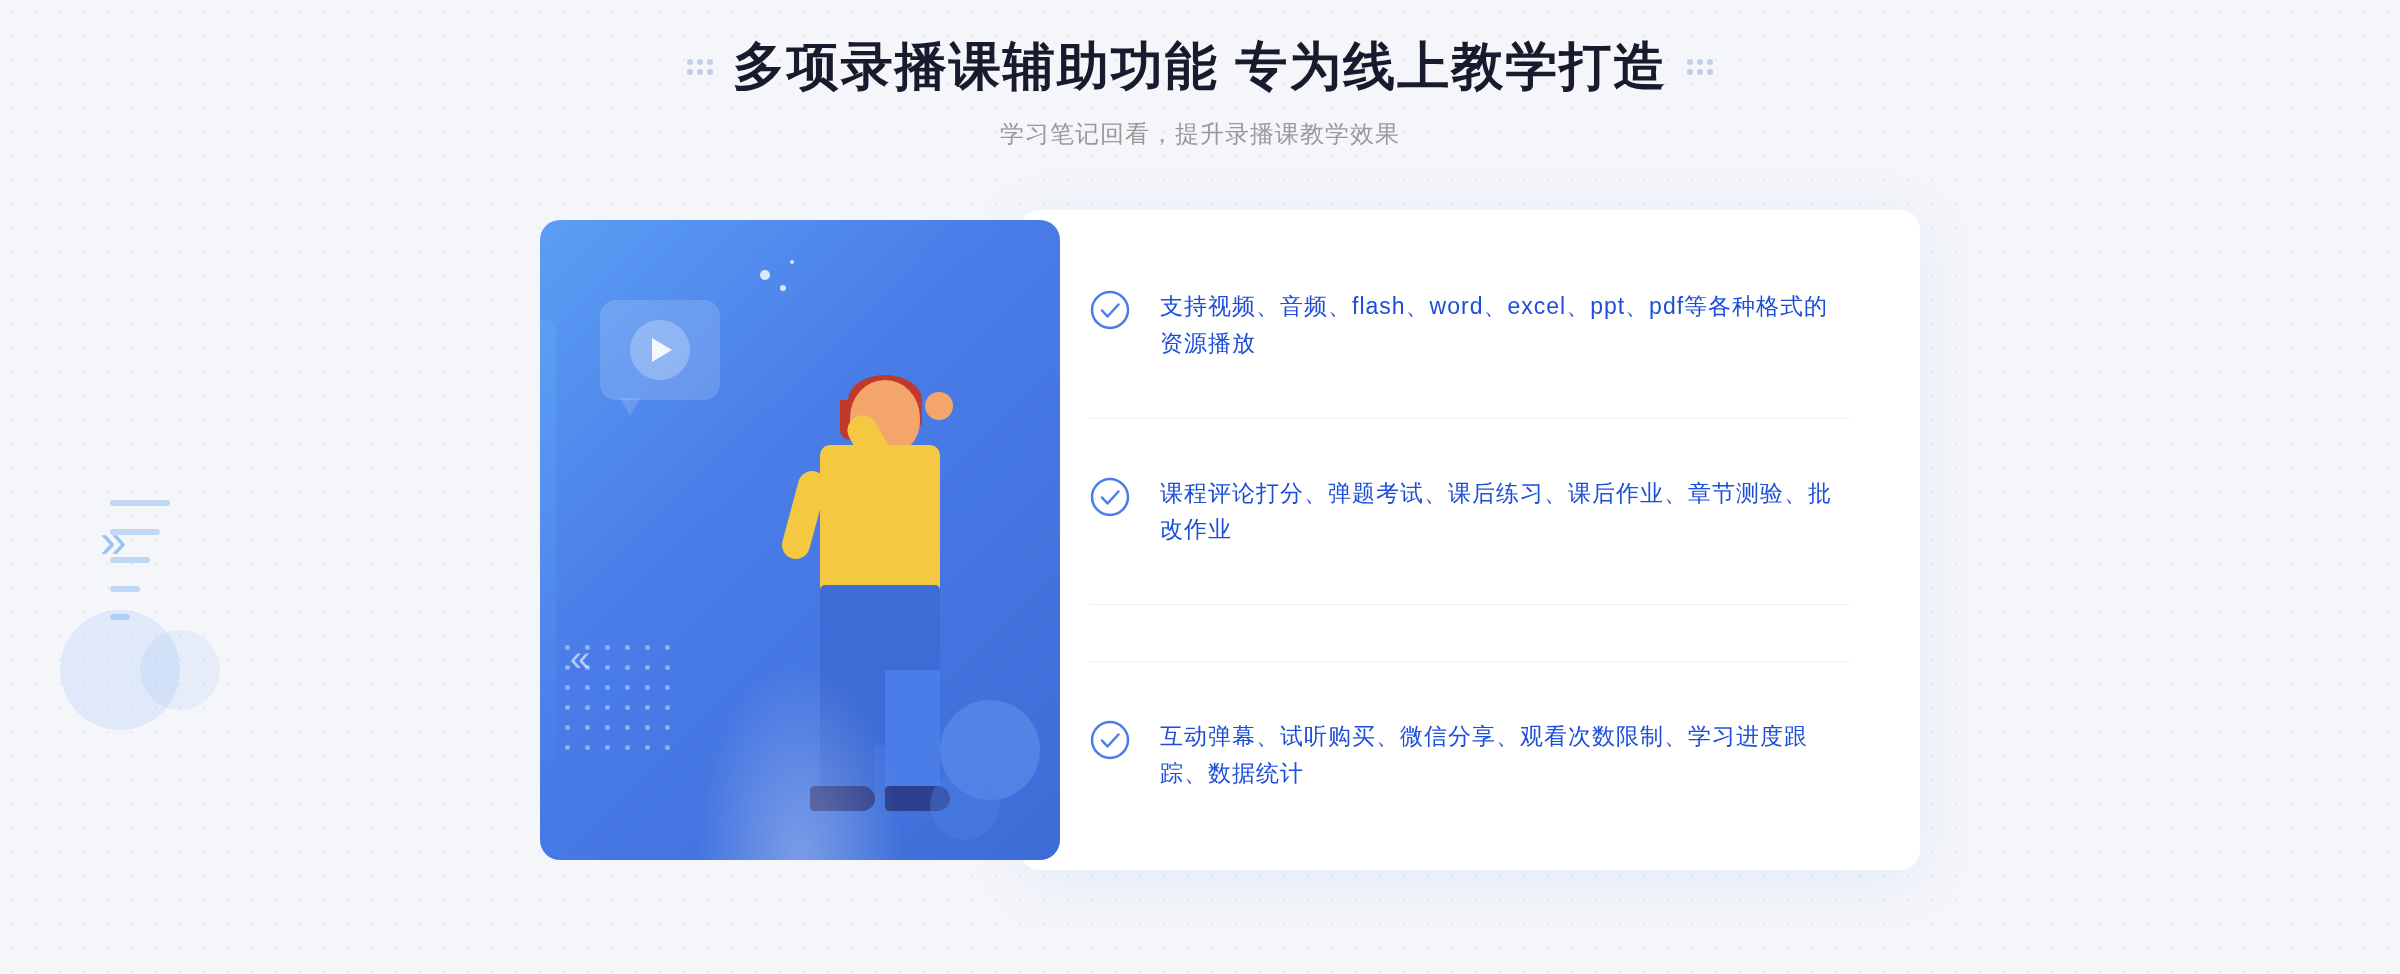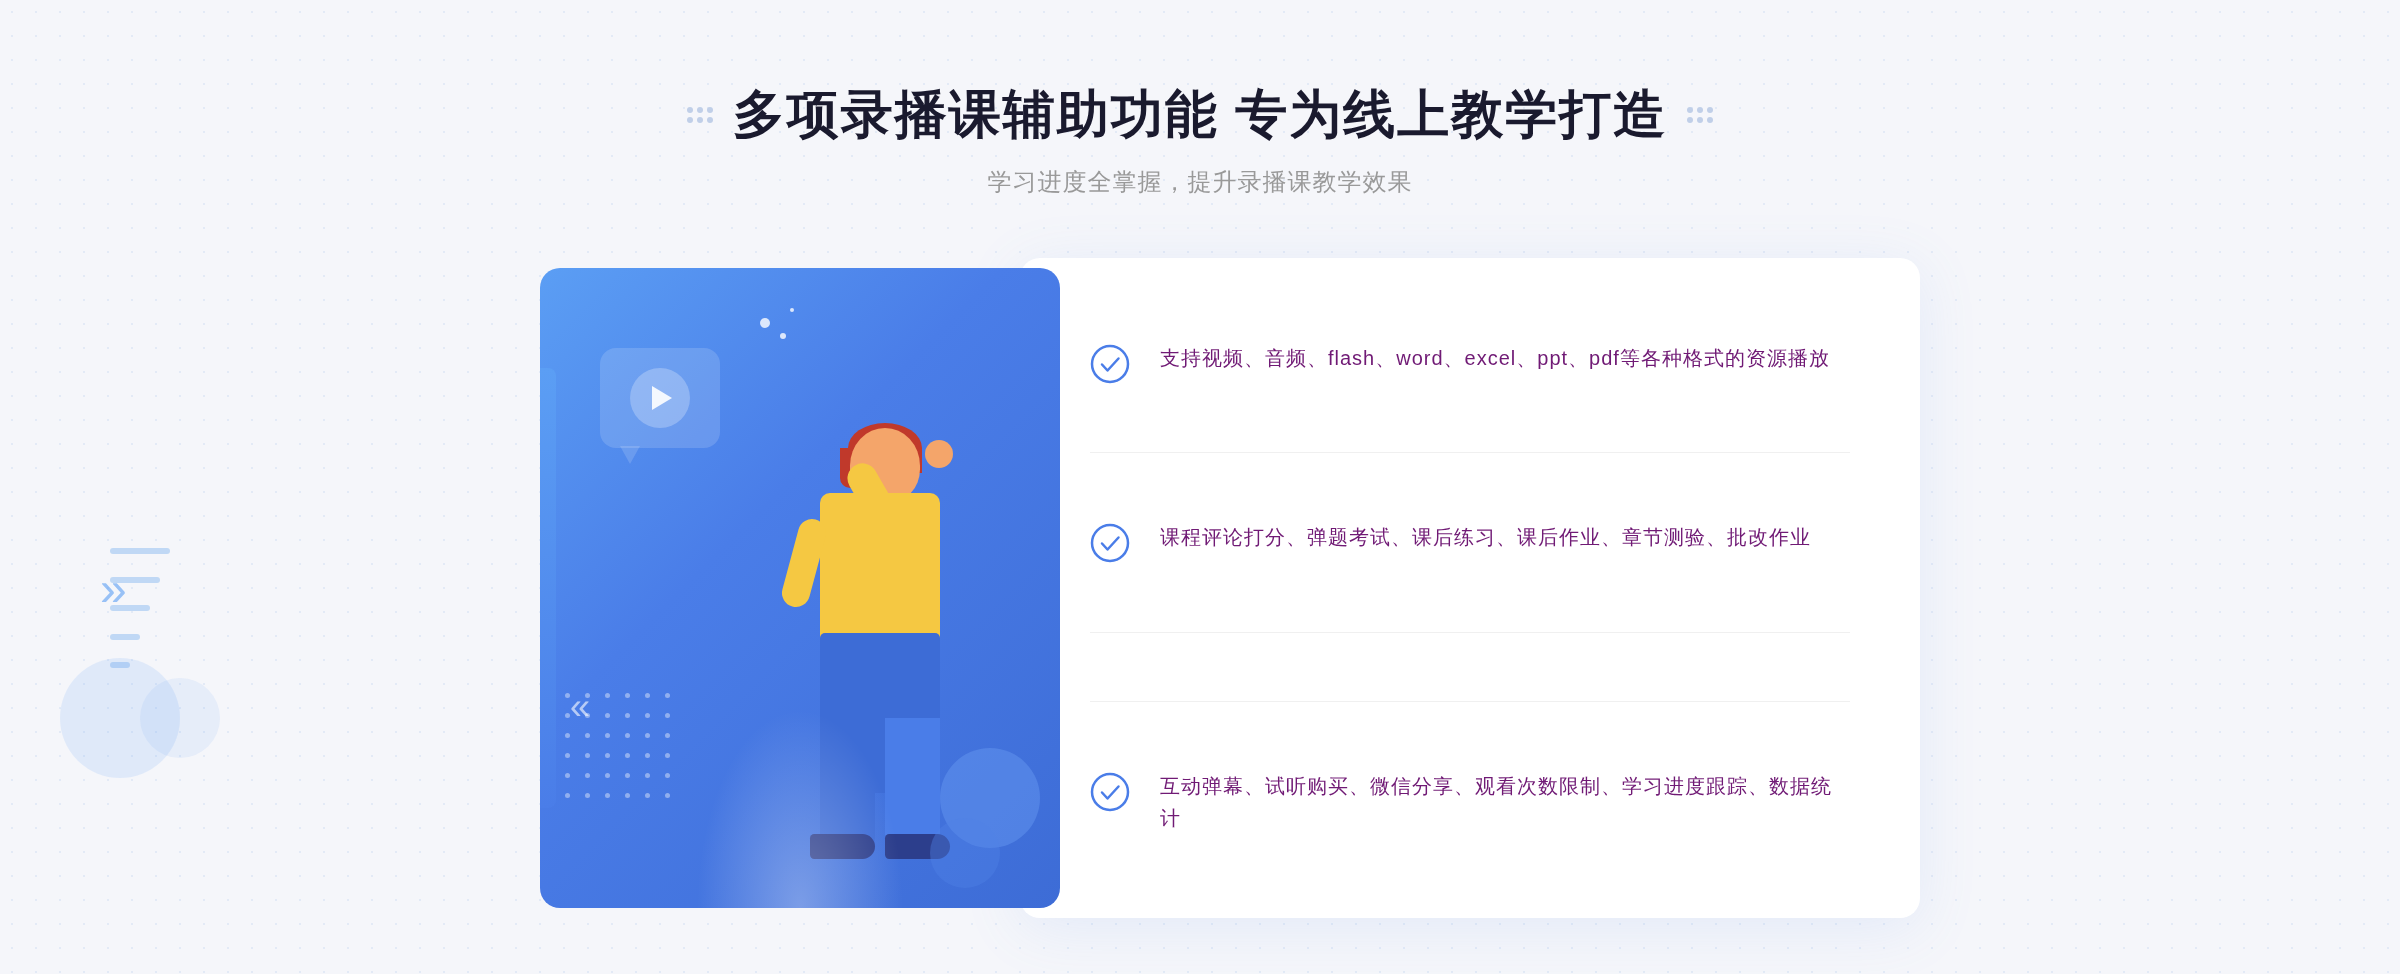--- a/index.html
+++ b/index.html
@@ -18,21 +18,21 @@
     }
 
     .page-container {
       width: 2400px;
       height: 974px;
       background: #f5f6fa;
       position: relative;
       display: flex;
       flex-direction: column;
       align-items: center;
-      padding-top: 80px;
+      padding-top: 32px;
     }
 
     
     .page-container::before {
       content: '';
       position: absolute;
       top: 0;
       left: 0;
       right: 0;
       bottom: 0;
@@ -418,22 +418,22 @@
       flex-shrink: 0;
       margin-top: 2px;
     }
 
     .check-icon svg {
       width: 40px;
       height: 40px;
     }
 
     .feature-text {
-      font-size: 20px;
-      color: #701a75;
+      font-size: 23px;
+      color: #1d4ed8;
       line-height: 1.6;
       font-weight: 400;
       letter-spacing: 1px;
     }
 
     
     .left-arrow-deco {
       position: absolute;
       left: 100px;
       top: 50%;
@@ -541,21 +541,21 @@
           <span></span>
             <span></span>
             <span></span>
           <span></span>
             <span></span>
             <span></span>
         </div>
       </div>
     </div>
 
-    <p class="sub-title">学习进度全掌握，提升录播课教学效果</p>
+    <p class="sub-title">学习笔记回看，提升录播课教学效果</p>
   </div>
 
   <div class="content-area">
 
     <div class="left-arrow-deco">»</div>
 
     <div class="left-stripe-deco">
       <div class="stripe-line"></div>
       <div class="stripe-line"></div>
       <div class="stripe-line"></div>

